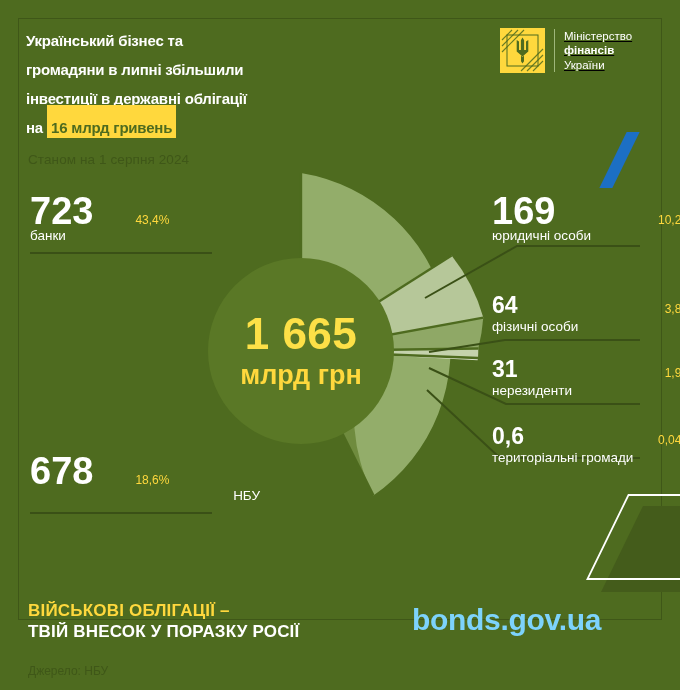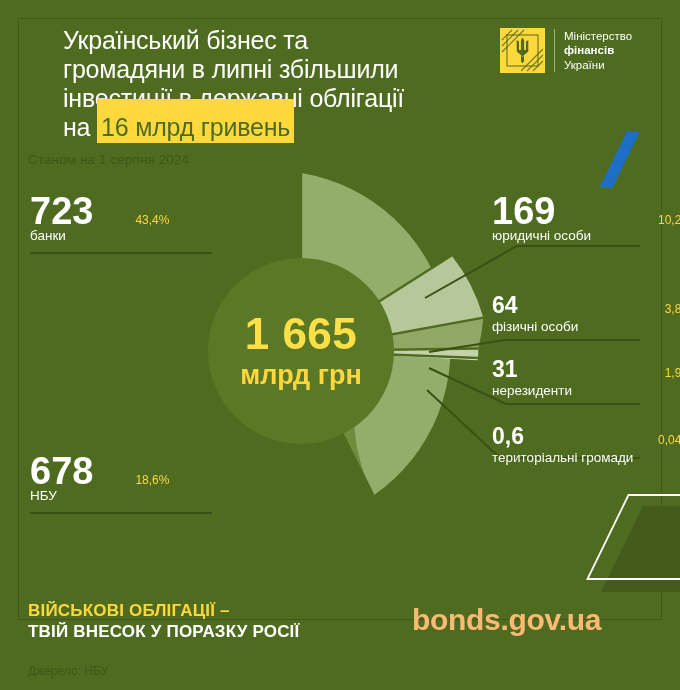--- a/index.html
+++ b/index.html
@@ -33,25 +33,24 @@
     box-sizing: border-box;
     pointer-events: none;
   }
   
   .title {
     position: absolute;
     left: 26px;
     top: 26px;
     width: 450px;
     color: #ffffff;
-    font-size: 25px;
-    font-weight: normal;
+    font-size: 15px;
+    font-weight: bold;
     line-height: 29px;
     letter-spacing: -0.2px;
-    margin-left: 37px;
   }
   .hl {
     background: #ffd83d;
     color: #4e6b1f;
     padding: 14px 4px 2px 4px;
     box-decoration-break: clone;
     -webkit-box-decoration-break: clone;
   }
   .subtitle {
     position: absolute;
@@ -63,20 +62,21 @@
     letter-spacing: 0.1px;
   }
   
   .logo-wrap {
     position: absolute;
     left: 500px;
     top: 28px;
     display: flex;
     align-items: center;
     gap: 9px;
+    text-decoration: underline;
   }
   .logo-mark {
     width: 45px;
     height: 45px;
     background: #ffd83d;
     position: relative;
     flex: none;
   }
   .logo-div {
     width: 1px;
@@ -211,21 +211,21 @@
   .slogan-2 {
     color: #ffffff;
     font-size: 17px;
     font-weight: bold;
     letter-spacing: 0.2px;
   }
   .banner-url {
     position: absolute;
     left: 412px;
     top: 603px;
-    color: #fdba74;
+    color: #7dd3fc;
     font-size: 30px;
     font-weight: bold;
     letter-spacing: -0.3px;
   }
   .source {
     position: absolute;
     left: 28px;
     top: 664px;
     color: #3f5718;
     font-size: 12px;
@@ -323,21 +323,21 @@
   </svg>
 
   <div class="callout co-left" style="left:30px; top:196px;">
     <div class="co-row">
       <span class="co-num">723</span>
       <span class="co-pct">43,4%</span>
     </div>
     <div class="co-label">банки</div>
   </div>
 
-  <div class="callout co-left" style="left:30px; top:456px;">
+  <div class="callout co-left" style="left:30px; top:456px;text-align:right;">
     <div class="co-row">
       <span class="co-num">678</span>
       <span class="co-pct">18,6%</span>
     </div>
     <div class="co-label">НБУ</div>
   </div>
 
   <div class="callout co-right" style="left:492px; top:196px;">
     <div class="co-row">
       <span class="co-num">169</span>

